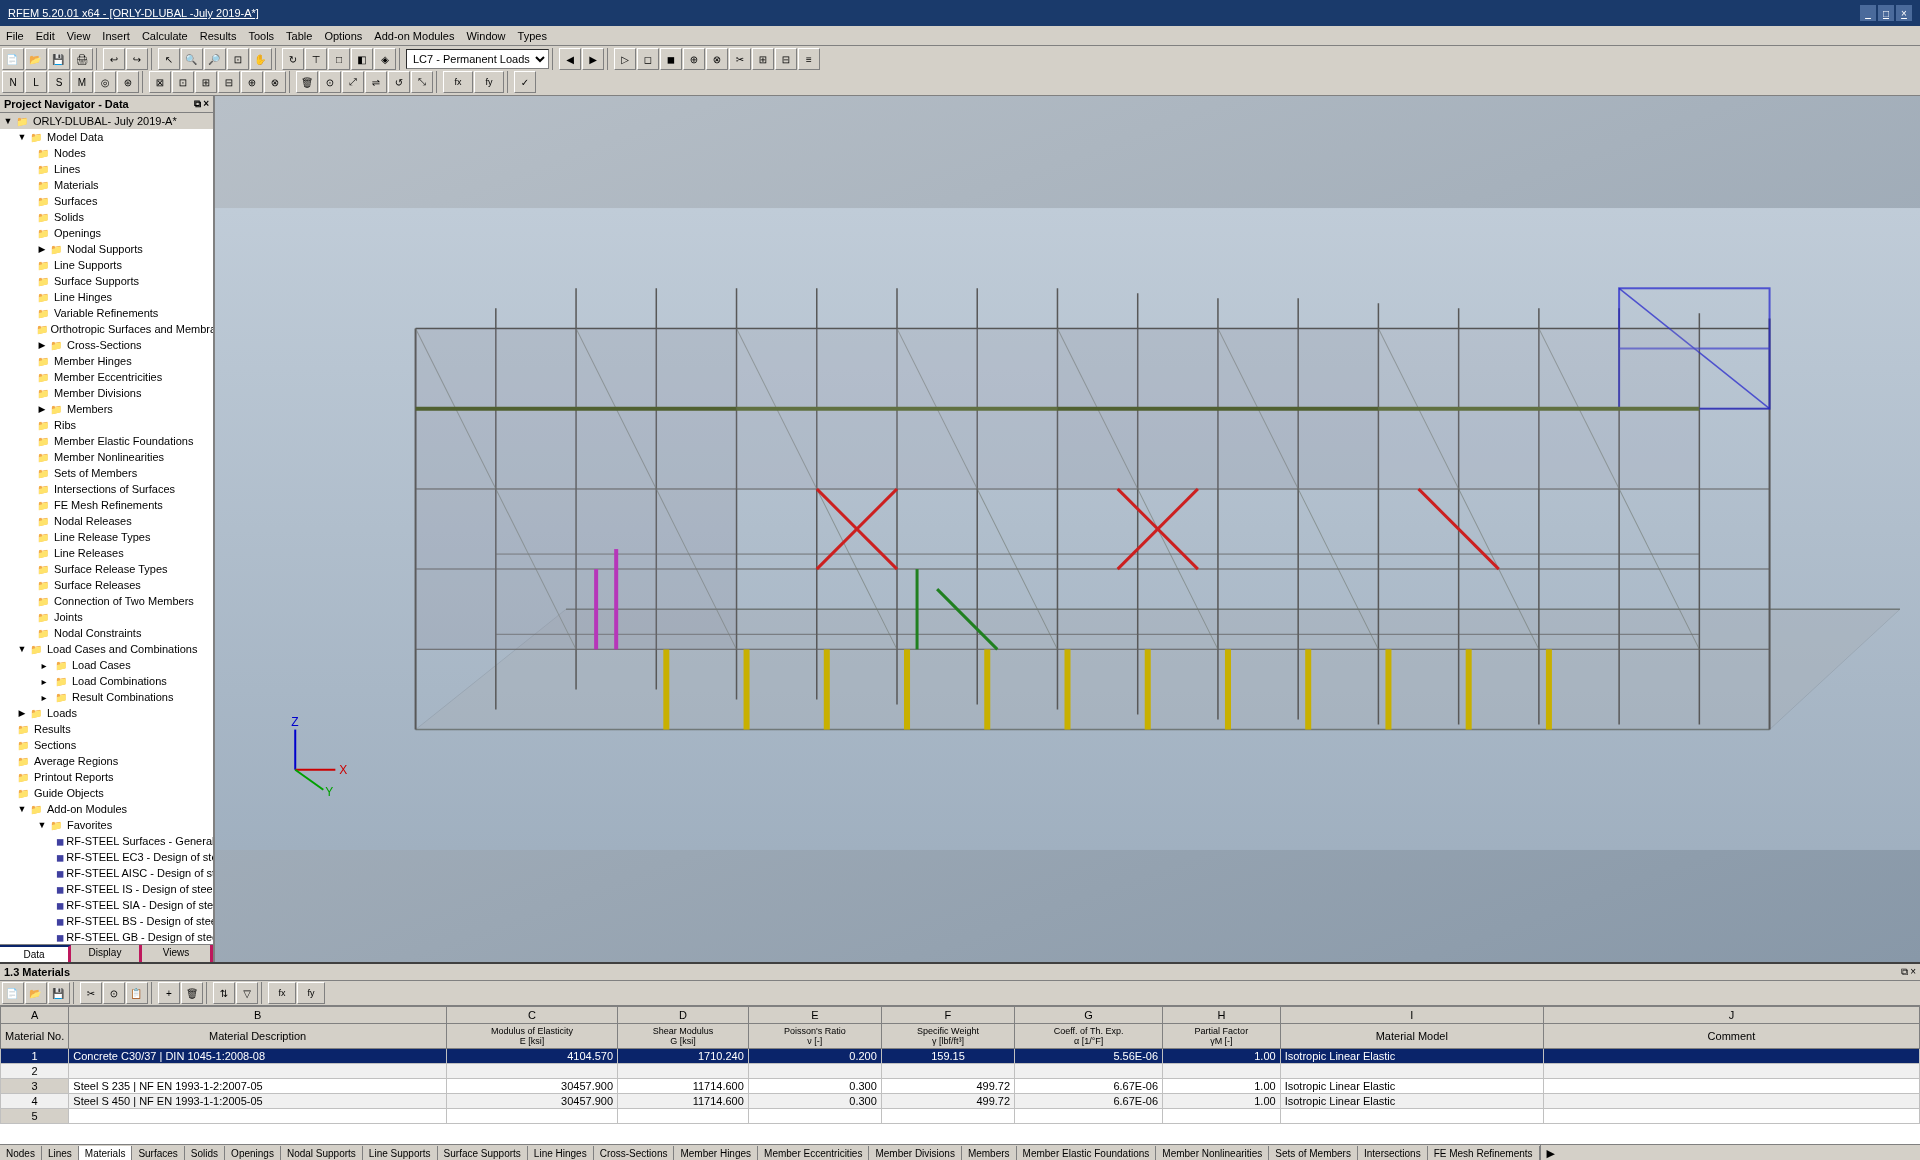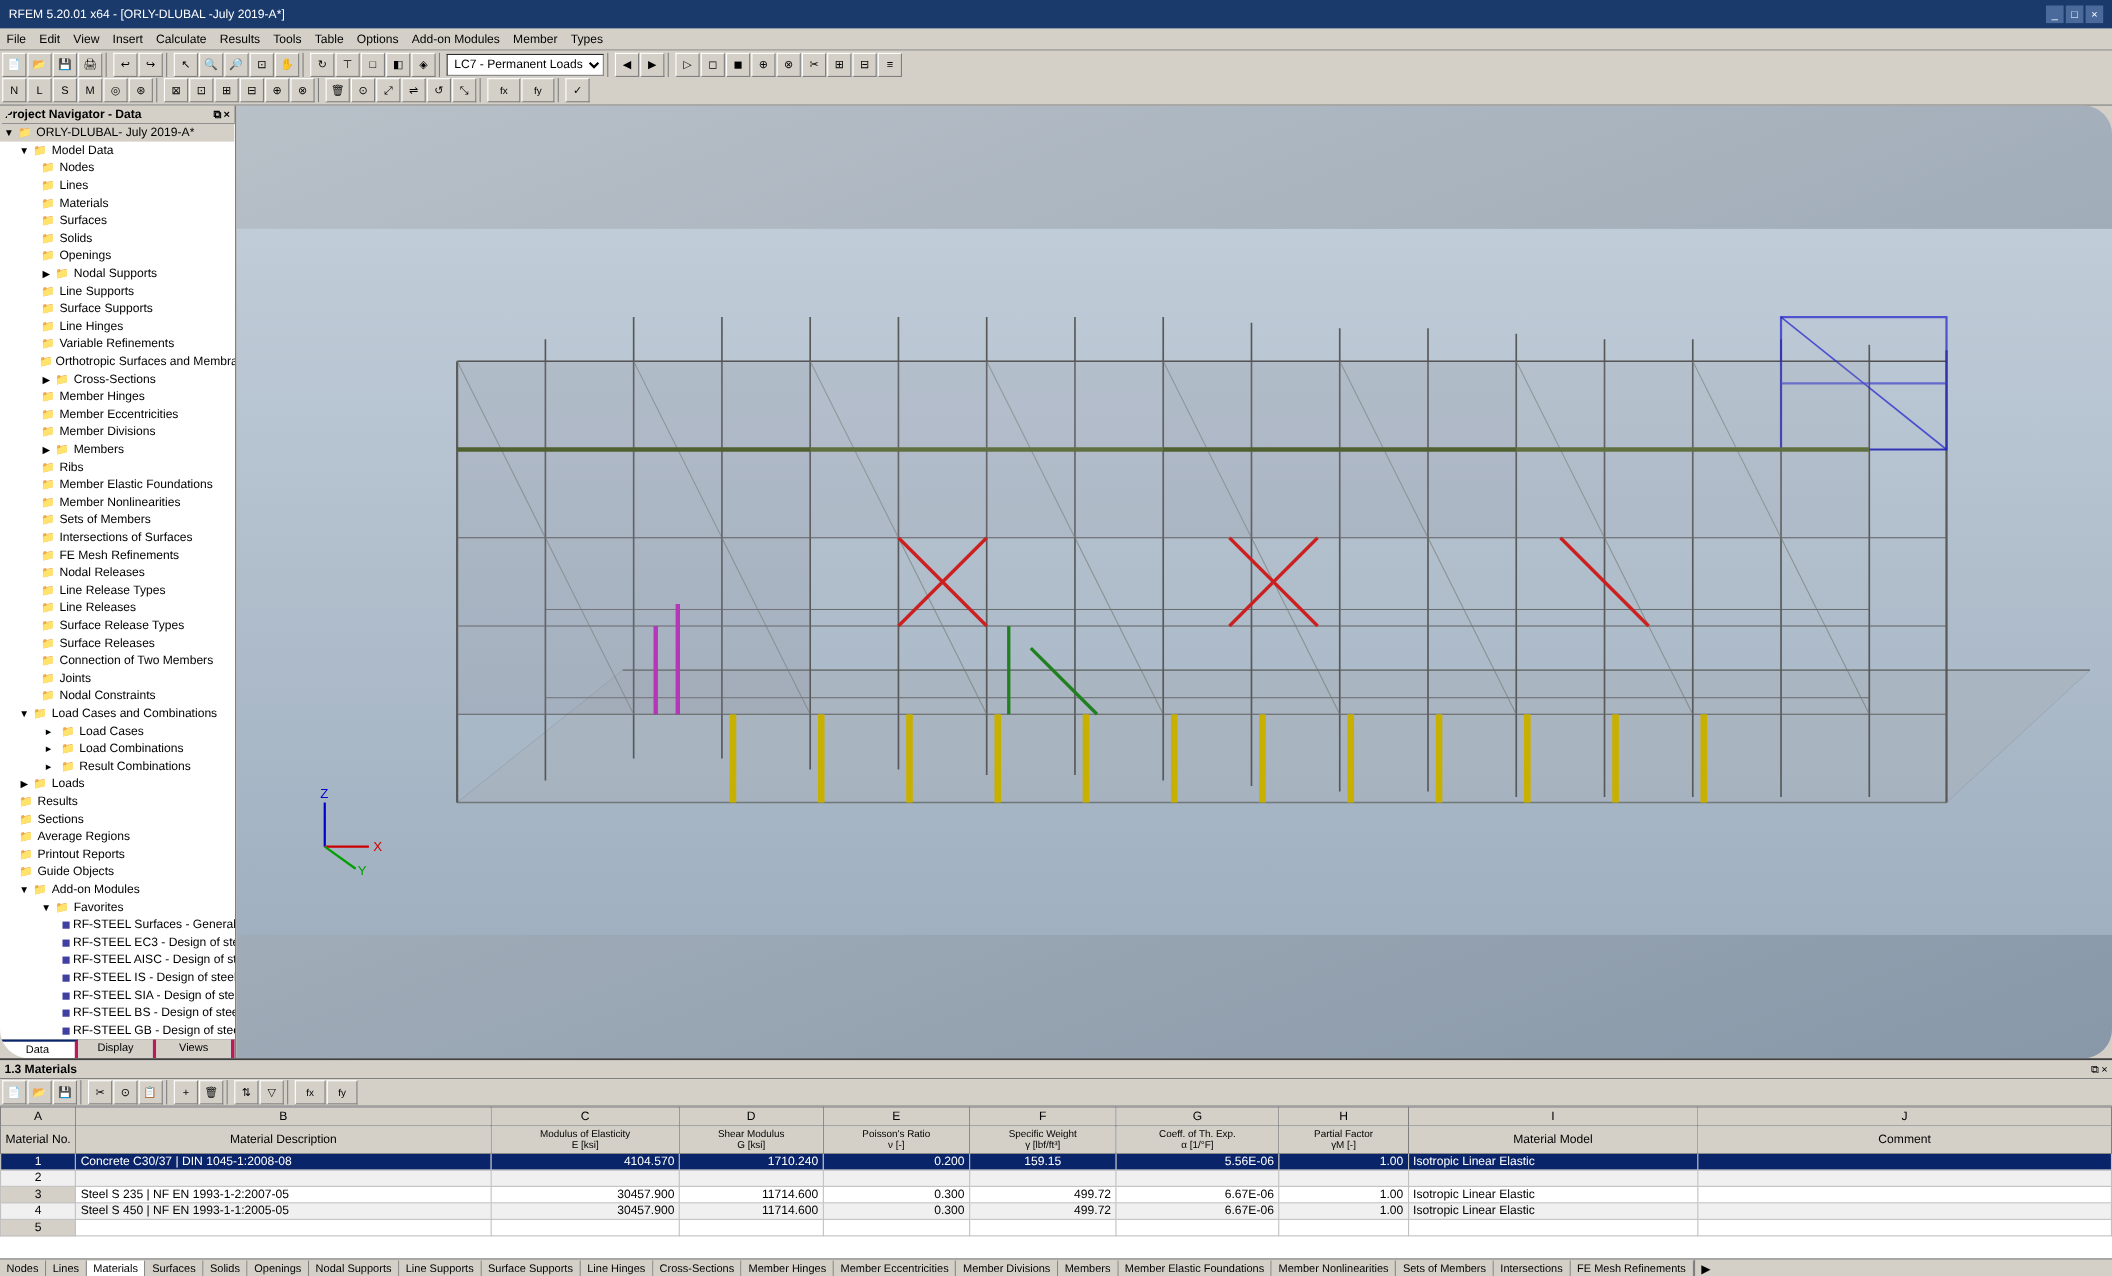--- a/index.html
+++ b/index.html
@@ -1,19 +1,19 @@
 <!DOCTYPE html>
 <html><head>
   <meta charset="utf-8">
   <style>
     * { margin: 0; padding: 0; box-sizing: border-box; }
     body { font-family: 'Segoe UI', Tahoma, Geneva, Verdana, sans-serif; font-size: 11px; background: #d4d0c8; color: #000; overflow: hidden; width: 1920px; height: 1160px; }
 
     
-    #title-bar { background: #1a3a6b; color: #fff; height: 22px; display: flex; align-items: center; padding: 13px 8px; justify-content: space-between; }
+    #title-bar { background: #1a3a6b; color: #fff; height: 22px; display: flex; align-items: center; padding: 13px 8px; justify-content: space-between; text-decoration: underline; }
     #title-bar .title { font-size: 11px; }
     #title-bar .controls { display: flex; gap: 2px; }
     #title-bar .controls span { width: 16px; height: 16px; background: #4a6a9b; display: flex; align-items: center; justify-content: center; cursor: pointer; font-size: 10px; color: #fff; }
 
     
     #menu-bar { background: #d4d0c8; height: 20px; display: flex; align-items: center; border-bottom: 1px solid #808080; }
     #menu-bar .menu-item { padding: 2px 6px; cursor: pointer; font-size: 11px; }
 
     
     #toolbar-area { background: #d4d0c8; border-bottom: 1px solid #808080; padding: 2px; display: flex; flex-direction: column; gap: 1px; }
@@ -88,21 +88,21 @@
   <div class="menu-item">File</div>
   <div class="menu-item">Edit</div>
   <div class="menu-item">View</div>
   <div class="menu-item">Insert</div>
   <div class="menu-item">Calculate</div>
   <div class="menu-item">Results</div>
   <div class="menu-item">Tools</div>
   <div class="menu-item">Table</div>
   <div class="menu-item">Options</div>
   <div class="menu-item">Add-on Modules</div>
-  <div class="menu-item">Member</div>
+  <div class="menu-item">Window</div>
   <div class="menu-item">Types</div>
 </div>
 
 <div id="toolbar-area">
   <div class="toolbar-row">
     <button class="tb-btn">📄</button>
     <button class="tb-btn">📂</button>
     <button class="tb-btn">💾</button>
     <button class="tb-btn">🖨</button>
     <div class="tb-sep"></div>
@@ -161,21 +161,21 @@
     <button class="tb-btn">⤡</button>
     <div class="tb-sep"></div>
     <button class="tb-btn" style="width:30px; font-size:9px;">fx</button>
     <button class="tb-btn" style="width:30px; font-size:9px;">fy</button>
     <div class="tb-sep"></div>
     <button class="tb-btn">✓</button>
   </div>
 </div>
 
 <div id="main-layout" style="height: calc(100vh - 22px - 20px - 52px);">
-  <div id="content-area" style="display:flex; flex:1; overflow:hidden; height: calc(100% - 220px); border-radius: 26px;">
+  <div id="content-area" style="display:flex; flex:1; overflow:hidden; height: calc(100% - 220px);">
 
     <div id="navigator">
       <div class="panel-title-bar">
         <span>Project Navigator - Data</span>
         <div style="display:flex;gap:2px;">
           <span class="panel-title-close">⧉</span>
           <span class="panel-title-close">×</span>
         </div>
       </div>
       <div id="nav-tree">

